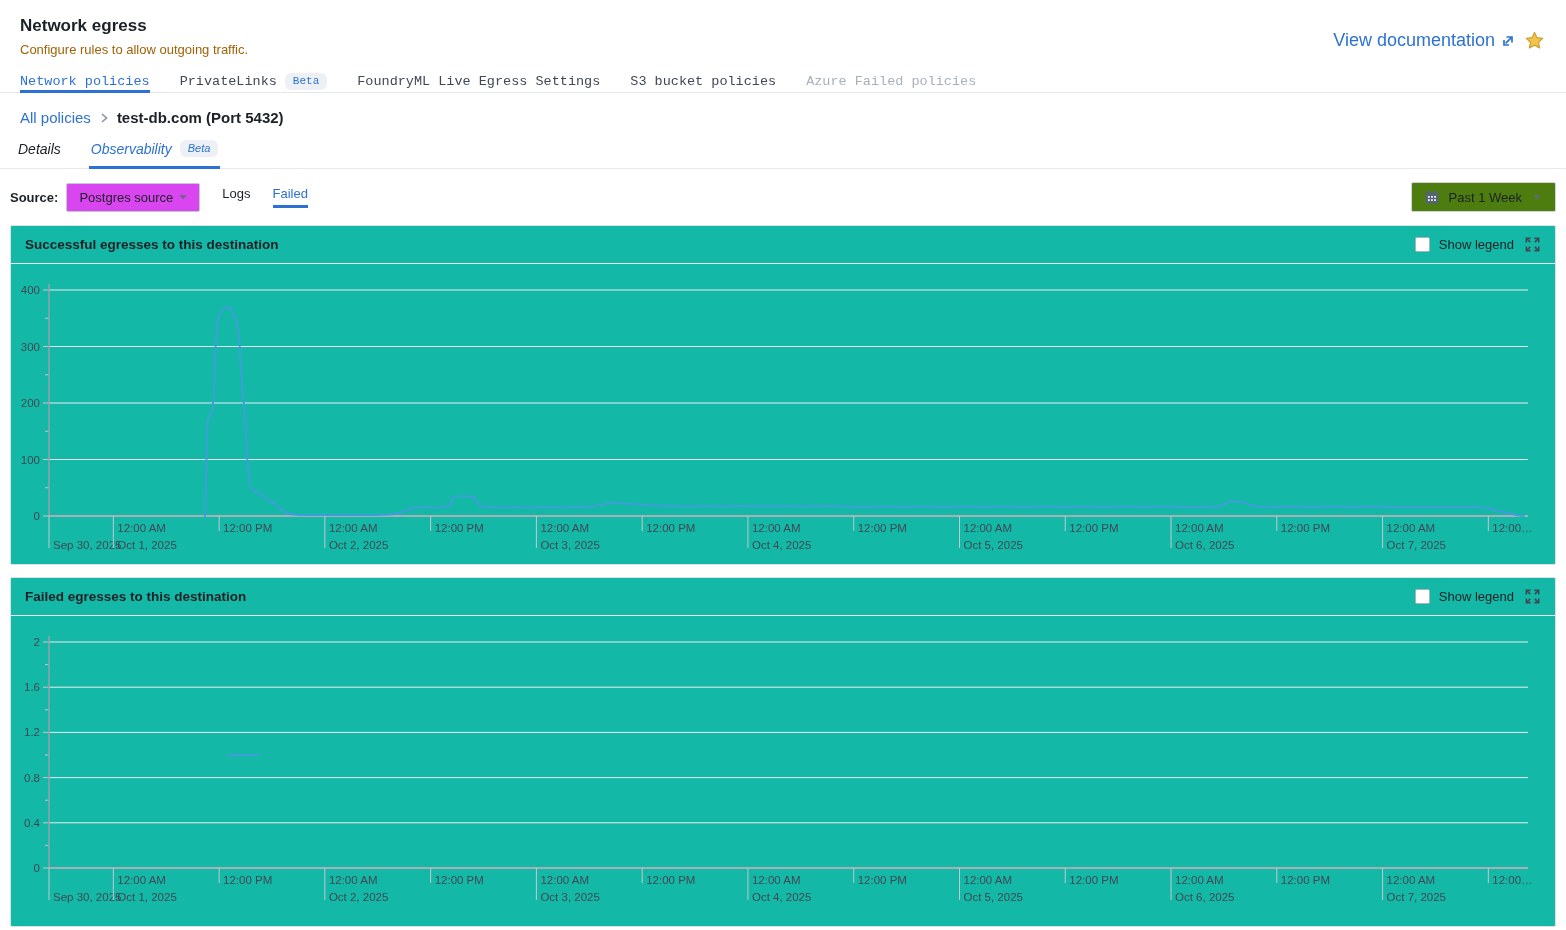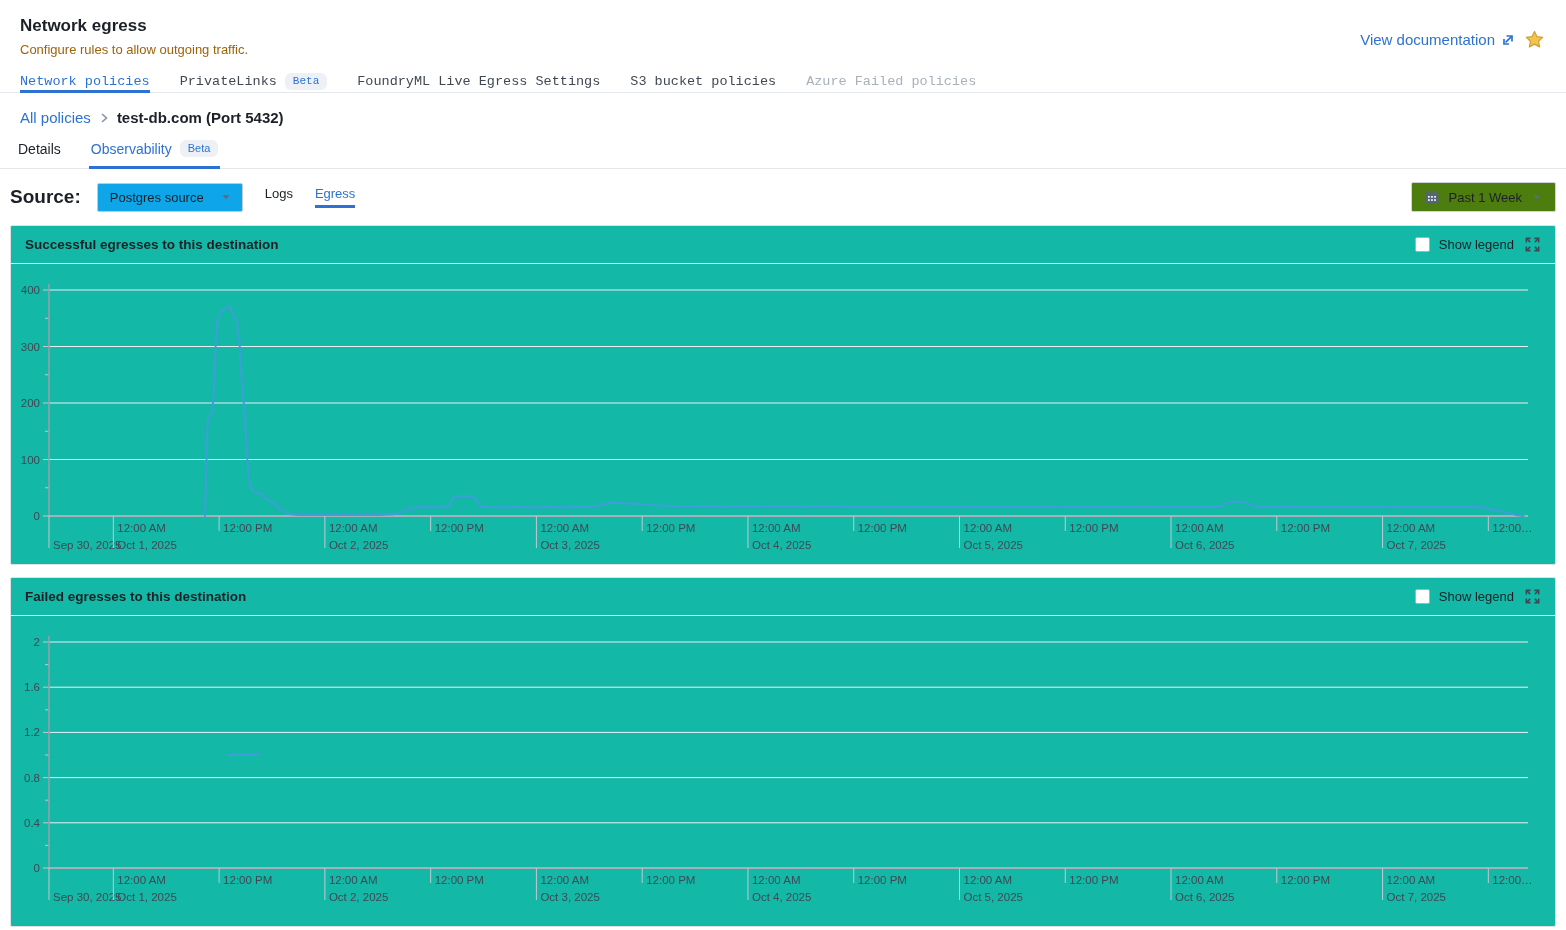--- a/index.html
+++ b/index.html
@@ -4,43 +4,43 @@
 <style>
   * { box-sizing: border-box; margin: 0; padding: 0; }
   html,body { width:1566px; height:930px; overflow:hidden; background:#ffffff;
     font-family:"Liberation Sans","DejaVu Sans",sans-serif; color:#1c2127; }
 
   
   .page-header { position:relative; padding:16px 20px 0 20px; }
   .page-title { font-size:17px; font-weight:700; color:#1c2127; }
   .page-subtitle { font-size:13px; color:#a16207; margin-top:6px; }
   .doc-area { position:absolute; right:22px; top:30px; display:flex; align-items:center; gap:10px; }
-  .doc-link { display:flex; align-items:center; gap:6px; color:#2d72d2; font-size:15px; cursor:pointer; text-decoration:none; }
+  .doc-link { display:flex; align-items:center; gap:6px; color:#2d72d2; font-size:18px; cursor:pointer; text-decoration:none; }
 
   
   .tabs { display:flex; gap:30px; padding:0 20px; margin-top:16px; border-bottom:1px solid #e4e8ec; }
   .tab { display:inline-flex; align-items:center; gap:8px; font-size:13.5px; color:#404854;
          padding-bottom:0; border-bottom:3px solid transparent; margin-bottom:-1px; cursor:pointer;font-family:Liberation Mono, monospace; }
   .tab.active { color:#2d72d2; border-bottom-color:#2d72d2; }
   .tab.disabled { color:#a7b0bb; cursor:default; }
   .badge { font-size:11px; color:#2d72d2; background:#edf1f6; border-radius:6px; padding:2px 8px 3px; }
 
   .breadcrumb { display:flex; align-items:center; gap:8px; padding:16px 20px 0 20px; font-size:15px; }
   .crumb-link { color:#2d72d2; cursor:pointer; }
   .crumb-current { font-weight:700; color:#1c2127; }
 
-  .subtabs { display:flex; gap:26px; padding:0 16px; margin-top:12px; border-bottom:1px solid #e4e8ec; }
+  .subtabs { display:flex; gap:26px; padding:0 16px; margin-top:12px; border-bottom:1px solid #e4e8ec;font-style:italic; }
   .subtab { display:inline-flex; align-items:center; gap:8px; font-size:14px; color:#1c2127;
             padding:2px 2px 9px; border-bottom:3px solid transparent; margin-bottom:-1px; cursor:pointer; }
   .subtab.active { color:#2d72d2; border-bottom-color:#2d72d2; }
 
   
   .toolbar { display:flex; align-items:center; padding:13px 10px; }
-  .src-label { font-size:19px; font-weight:700; margin-right:16px; }
-  .select-btn { display:inline-flex; align-items:center; gap:16px; background:#0ea5e9; border:1px solid #c2cad2;
+  .src-label { font-size:13px; font-weight:700; margin-right:8px; }
+  .select-btn { display:inline-flex; align-items:center; gap:4px; background:#d946ef; border:1px solid #c2cad2;
                 border-radius:2px; padding:6px 10px 6px 12px; font-size:13px; color:#1c2127; cursor:pointer;
                 font-family:inherit; }
   .view-switch { display:flex; gap:22px; margin-left:22px; }
   .view-item { font-size:13px; color:#1c2127; padding-bottom:4px; border-bottom:3px solid transparent; cursor:pointer; }
   .view-item.active { color:#2d72d2; border-bottom-color:#2d72d2; }
   .range-btn { margin-left:auto; display:inline-flex; align-items:center; gap:9px; background:#4d7c0f;
                border:1px solid #ced4da; border-radius:2px; padding:6px 12px; font-size:13px; color:#1c2127;
                cursor:pointer; font-family:inherit; }
 
   
@@ -116,21 +116,21 @@
 <div class="toolbar">
   <span class="src-label">Source:</span>
   <button class="select-btn">
     <span>Postgres source</span>
     <svg width="12" height="12" viewBox="0 0 12 12">
       <polygon points="2.5,4.2 9.5,4.2 6,8.2" fill="#5f6b7c"></polygon>
     </svg>
   </button>
   <div class="view-switch">
       <div class="view-item"><span>Logs</span></div>
-      <div class="view-item active"><span>Egress</span></div>
+      <div class="view-item active"><span>Failed</span></div>
     </div>
   <button class="range-btn">
     <svg width="16" height="16" viewBox="0 0 16 16">
       <path d="M2.5 3.5 h11 a1 1 0 0 1 1 1 v9 a1 1 0 0 1 -1 1 h-11 a1 1 0 0 1 -1 -1 v-9 a1 1 0 0 1 1 -1 Z" fill="#566573"></path>
       <rect x="4" y="1.2" width="1.8" height="3" rx="0.5" fill="#566573"></rect>
       <rect x="10.2" y="1.2" width="1.8" height="3" rx="0.5" fill="#566573"></rect>
       <g fill="#ffffff">
         <rect x="4" y="7" width="1.7" height="1.7"></rect>
           <rect x="7.1" y="7" width="1.7" height="1.7"></rect>
           <rect x="10.2" y="7" width="1.7" height="1.7"></rect>

